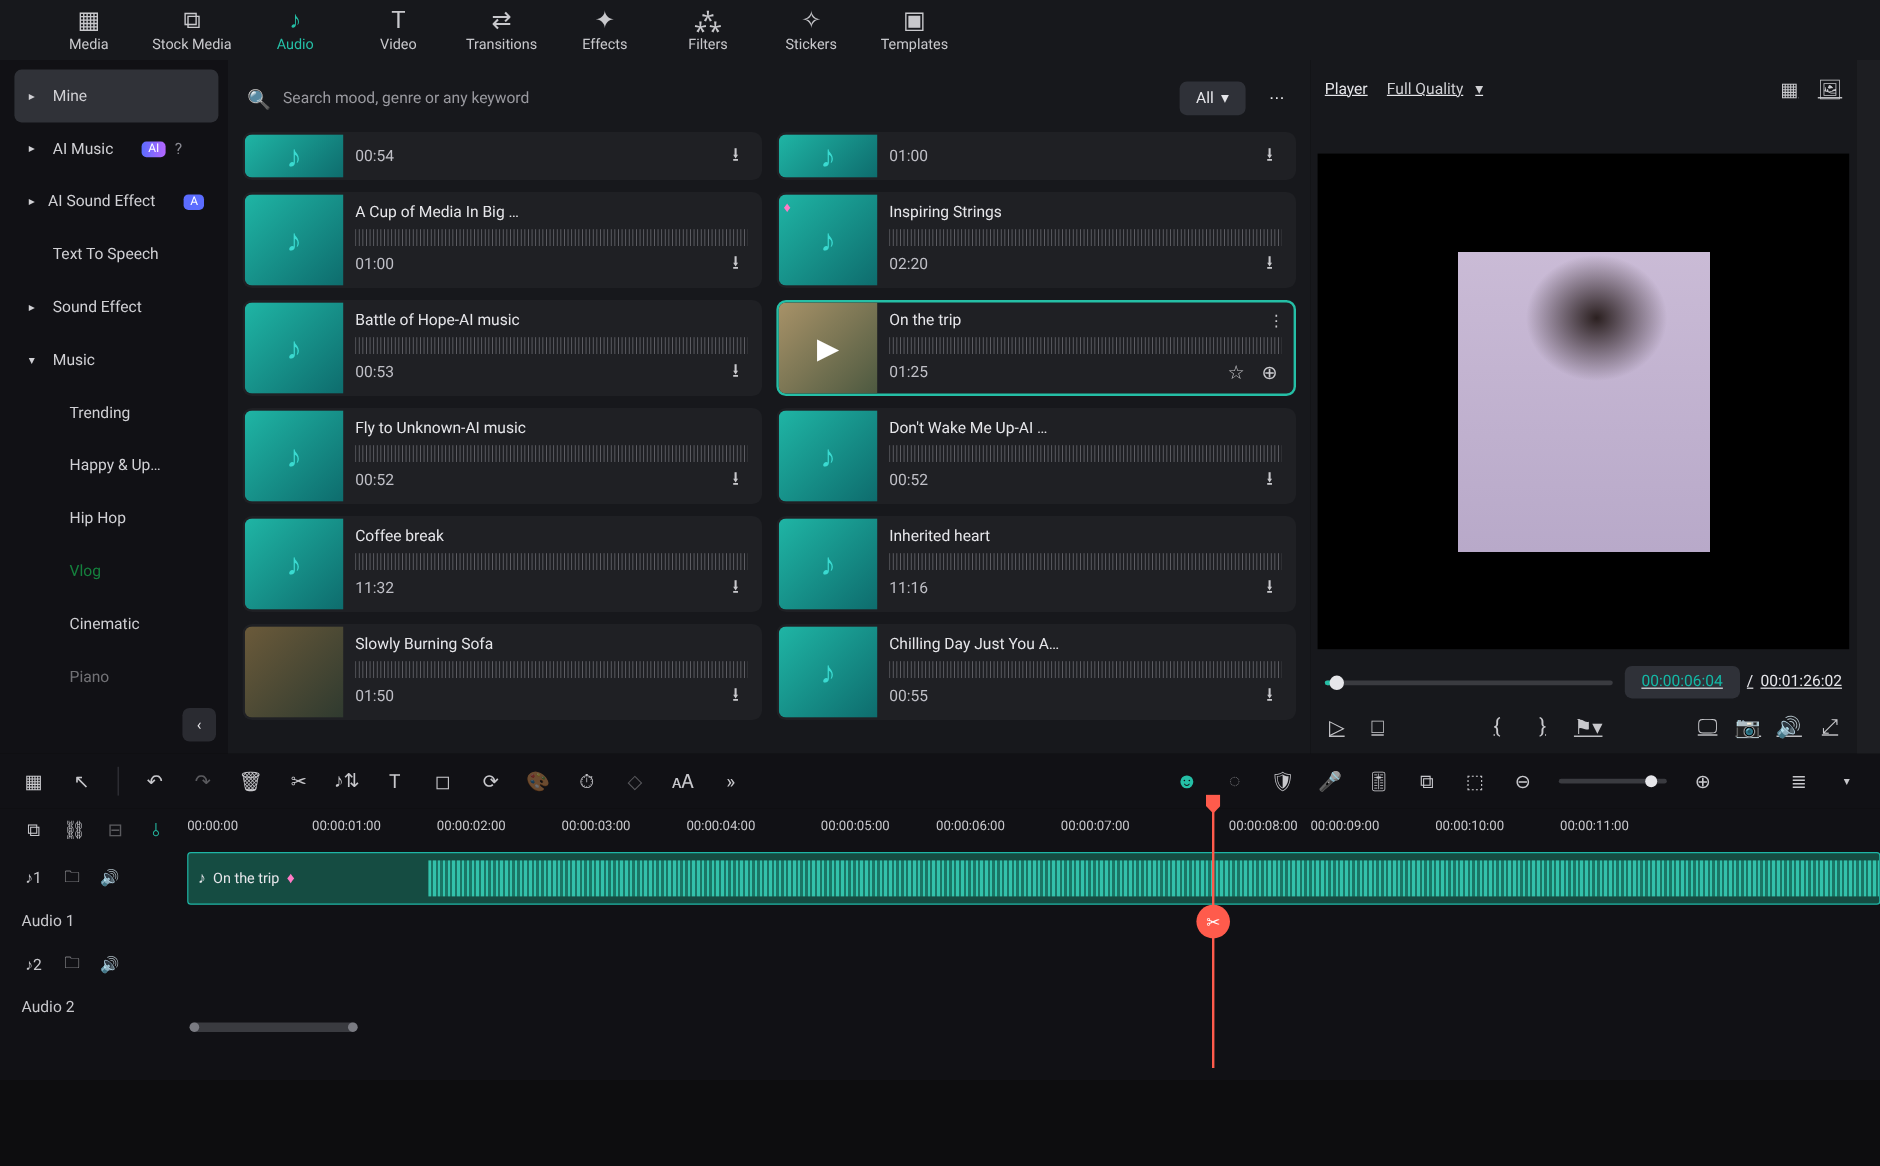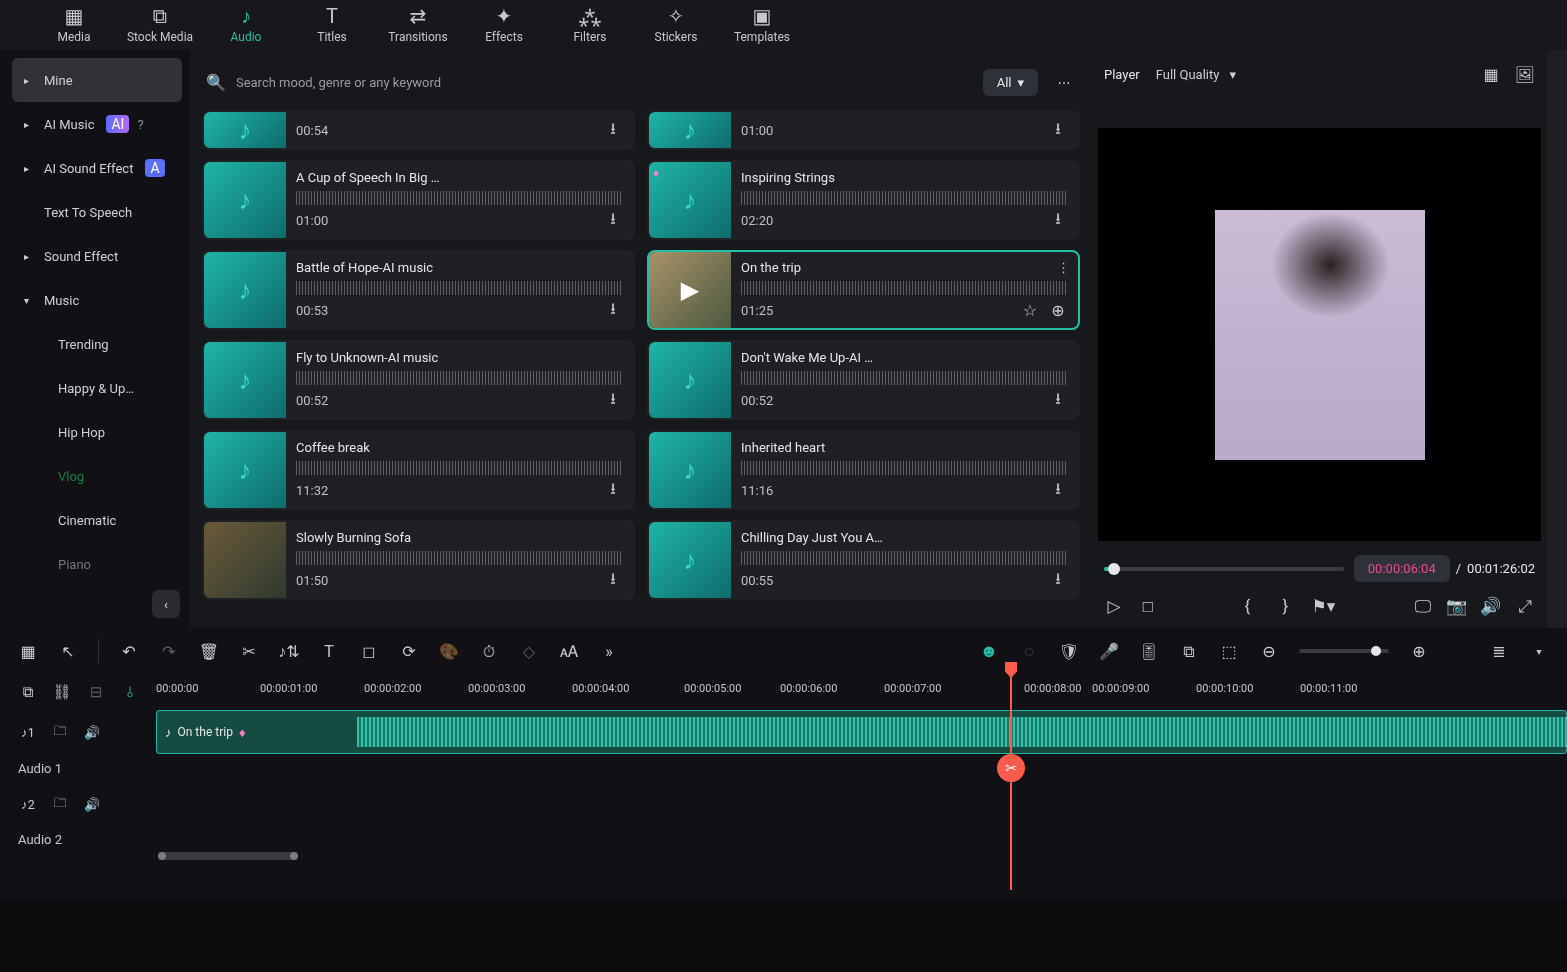--- a/index.html
+++ b/index.html
@@ -13,21 +13,21 @@
 .top-tab .label { font-size: 12px; margin-top: 2px; }
 
 
 .main-area { display: flex; height: 578px; }
 .left-col { width: 190px; padding: 8px 8px 8px 12px; background: #111115; overflow-y: auto; position: relative; }
 .side-item { display: flex; align-items: center; height: 44px; padding: 0 12px; border-radius: 6px; cursor: pointer; color: #d0d0d4; gap: 8px; white-space: nowrap; overflow: hidden; }
 .side-item.selected { background: #303238; }
 .side-item .caret { width: 12px; display: inline-block; font-size: 10px; }
 .side-sub { padding-left: 46px; }
 .side-sub.active { color: #15803d; }
-.badge { font-size: 14px; padding: 1px 5px; border-radius: 4px; margin-left: 4px; }
+.badge { font-size: 10px; padding: 1px 5px; border-radius: 4px; margin-left: 16px; }
 .badge.ai { background: linear-gradient(90deg,#5b6cff,#b466ff); color: #fff; }
 .badge.a { background: #5b6cff; color: #fff; }
 .collapse-btn { position: absolute; bottom: 10px; right: 10px; width: 28px; height: 28px; border-radius: 6px; background: #2a2b31; display: flex; align-items: center; justify-content: center; cursor: pointer; }
 
 
 .browser-col { flex: 1; background: #17181c; padding: 0 6px; display: flex; flex-direction: column; min-width: 0; }
 .search-row { display: flex; align-items: center; gap: 10px; padding: 14px 6px 10px 10px; }
 .search-input { flex: 1; display: flex; align-items: center; gap: 10px; height: 36px; color: #9a9aa0; }
 .search-input .mag { font-size: 16px; }
 .filter-pill { background: #2f3138; border-radius: 6px; padding: 6px 14px; display: flex; align-items: center; gap: 6px; cursor: pointer; }
@@ -45,37 +45,37 @@
 .card-body { flex: 1; padding: 8px 10px; display: flex; flex-direction: column; justify-content: space-between; min-width: 0; }
 .card-title { white-space: nowrap; overflow: hidden; text-overflow: ellipsis; color: #e6e6ea; }
 .wave { height: 14px; background-image: repeating-linear-gradient(90deg,#8a8a92 0 1px,transparent 1px 3px); background-size: 3px 100%; opacity: .6; }
 .card-foot { display: flex; align-items: center; justify-content: space-between; }
 .card-foot .time { color: #bfbfc6; }
 .card-actions { display: flex; gap: 8px; align-items: center; color: #c8c8cc; font-size: 16px; }
 .more-vert { position: absolute; right: 8px; top: 8px; color: #c8c8cc; cursor: pointer; }
 .card .body-rel { position: relative; }
 
 
-.player-col { width: 455px; background: #17181c; padding: 0 6px; display: flex; flex-direction: column; }
+.player-col { width: 455px; background: #17181c; padding: 0 6px; display: flex; flex-direction: column; text-decoration: underline; }
 .player-head { display: flex; align-items: center; justify-content: space-between; height: 48px; padding: 0 6px; }
 .player-head .left { display: flex; align-items: center; gap: 16px; }
 .player-head select, .qual { background: transparent; border: none; color: #d0d0d4; font-size: 13px; display: flex; align-items: center; gap: 10px; cursor: pointer; }
 .player-head .rbtns { display: flex; gap: 14px; color: #c8c8cc; font-size: 16px; }
 .preview { flex: 1; background: #000; display: flex; align-items: center; justify-content: center; position: relative; margin-top: 30px; }
 .preview-inner { width: 210px; height: 250px; background: #d6cbe0; position: relative; }
 .preview-inner::before { content: ""; position: absolute; inset: 0; background:
   radial-gradient(ellipse 40% 30% at 55% 22%, #2b2020 0%, transparent 70%),
   linear-gradient(180deg,#cabbd6 0%,#b8a9c9 100%);
 }
 .player-bar { display: flex; align-items: center; gap: 10px; padding: 14px 6px 6px; }
 .pslider { flex: 1; height: 4px; background: #3a3b40; border-radius: 2px; position: relative; }
 .pslider .fill { position: absolute; left: 0; top: 0; bottom: 0; width: 4%; background: #25bfa6; border-radius: 2px; }
 .pslider .knob { position: absolute; left: 4%; top: 50%; width: 12px; height: 12px; background: #e6e6ea; border-radius: 50%; transform: translate(-50%,-50%); }
 .time-disp { font-variant-numeric: tabular-nums; display: flex; align-items: center; gap: 6px; font-size: 13px; }
-.time-disp .cur { background: #2f3138; border-radius: 6px; padding: 6px 14px; color: #ec4899; }
+.time-disp .cur { background: #2f3138; border-radius: 6px; padding: 6px 14px; color: #14b8a6; }
 .player-ctrls { display: flex; align-items: center; justify-content: space-between; padding: 8px 6px 12px; }
 .pc-left, .pc-right { display: flex; align-items: center; gap: 14px; color: #c8c8cc; font-size: 17px; }
 .pc-center { display: flex; align-items: center; gap: 18px; color: #c8c8cc; font-size: 17px; }
 
 
 .edge-strip { width: 20px; background: #1d1e22; }
 
 
 .tl-toolbar { height: 46px; background: #111115; display: flex; align-items: center; padding: 0 18px; gap: 20px; color: #c8c8cc; font-size: 16px; }
 .tl-toolbar .sep { width: 1px; height: 24px; background: #33343a; }
@@ -118,21 +118,21 @@
   <div class="top-tab">
       <span class="icon">⧉</span>
       <span class="label">Stock Media</span>
     </div>
   <div class="top-tab active">
       <span class="icon">♪</span>
       <span class="label">Audio</span>
     </div>
   <div class="top-tab">
       <span class="icon">T</span>
-      <span class="label">Titles</span>
+      <span class="label">Video</span>
     </div>
   <div class="top-tab">
       <span class="icon">⇄</span>
       <span class="label">Transitions</span>
     </div>
   <div class="top-tab">
       <span class="icon">✦</span>
       <span class="label">Effects</span>
     </div>
   <div class="top-tab">
@@ -245,21 +245,21 @@
               </div>
             </div>
           </div>
         </div>
         <div class="row">
           <div class="card">
             <div class="thumb">
               <span class="note">♪</span>
             </div>
             <div class="card-body body-rel">
-              <div class="card-title">A Cup of Speech In Big …</div>
+              <div class="card-title">A Cup of Media In Big …</div>
               <div class="wave"></div>
               <div class="card-foot">
                 <span class="time">01:00</span>
                 <div class="card-actions">
                   <span class="ico">⭳</span>
                 </div>
               </div>
             </div>
           </div>
           <div class="card">

